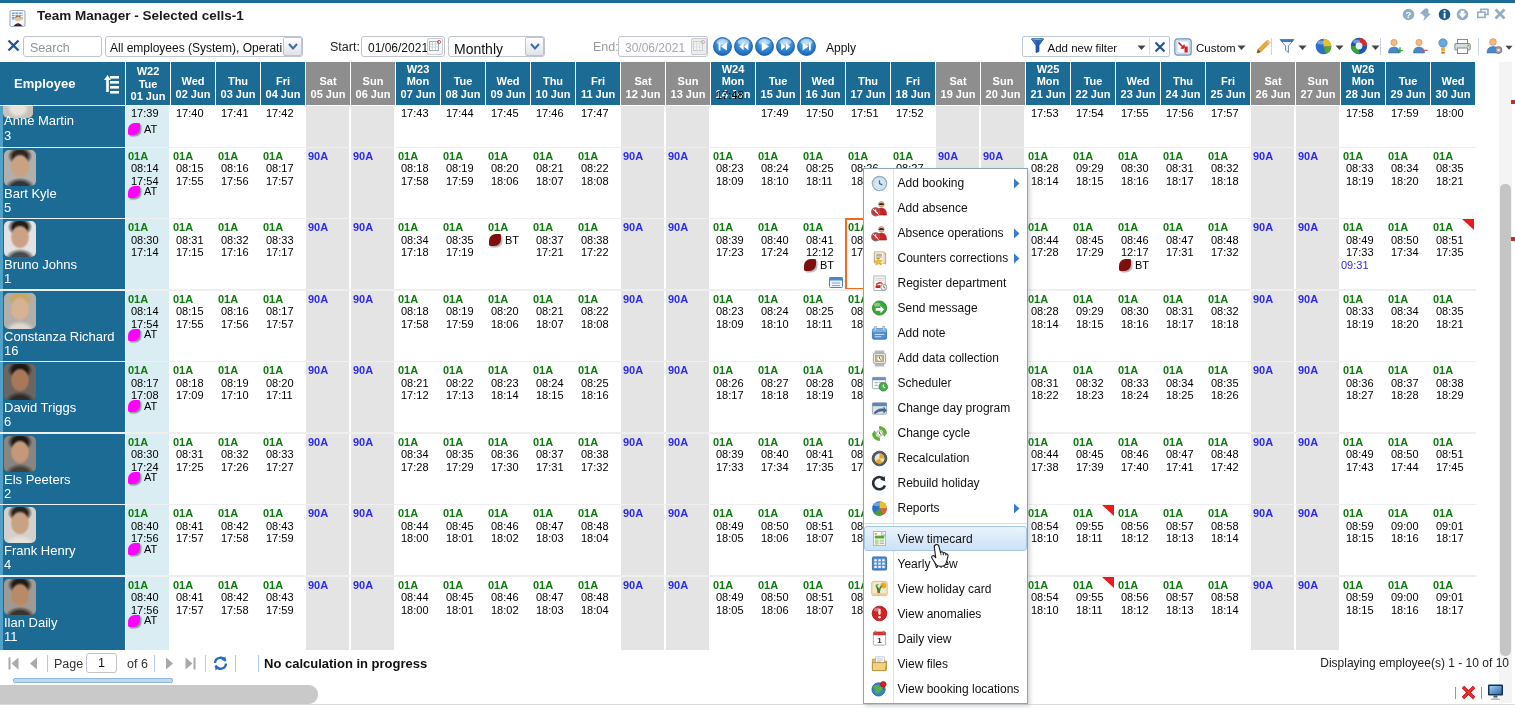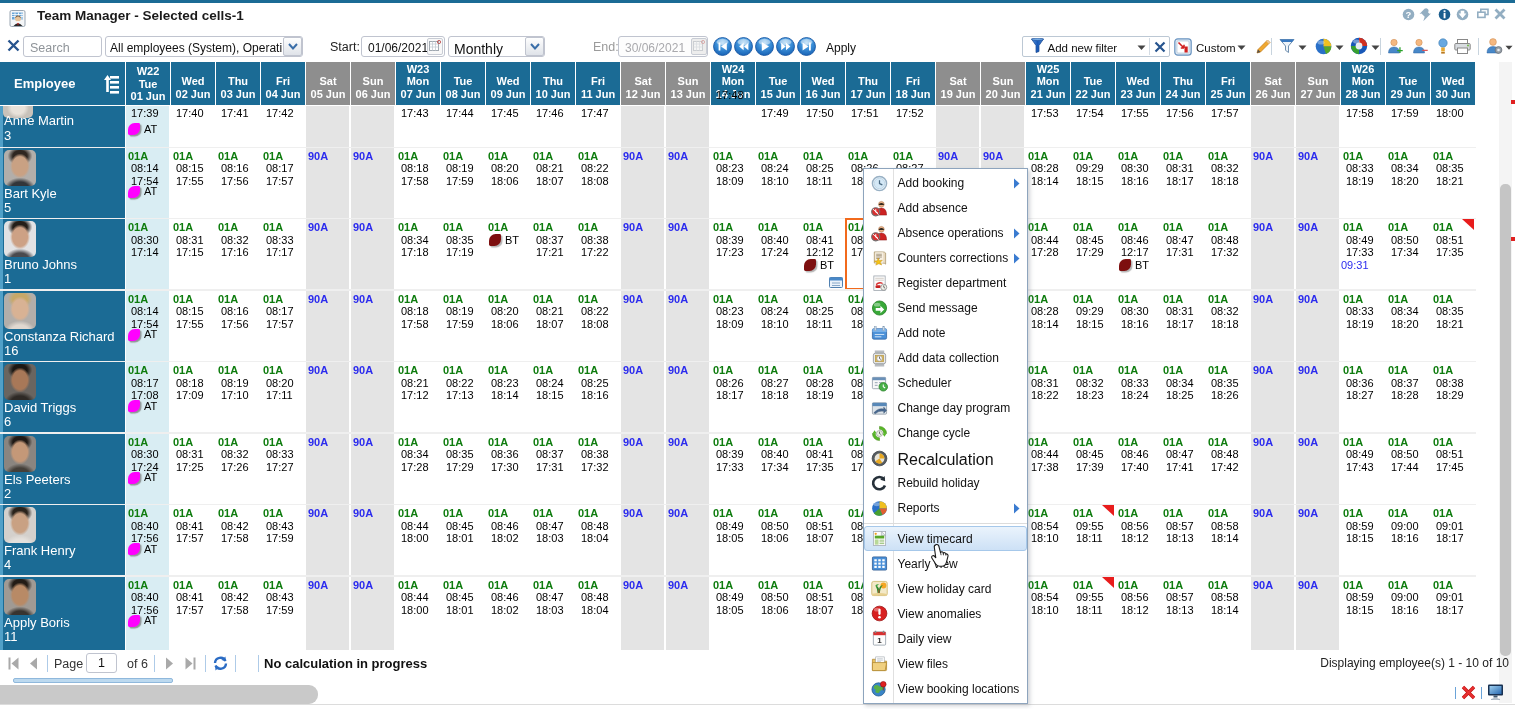--- a/index.html
+++ b/index.html
@@ -1036,21 +1036,21 @@
 <div class="ab c01" style="left:1433px;top:507px">01A</div>
 <div class="ab tm" style="left:1436px;top:519.5px">09:01</div>
 <div class="ab tm" style="left:1436px;top:532px">18:17</div>
 <div class="ab" style="left:0;top:575px;width:1476px;height:1.5px;background:#efefef"></div>
 <div class="ab" style="left:0;top:576.5px;width:125px;height:73px;background:#1b6b95;border-left:3px solid #51a0c8;overflow:hidden"></div>
 <div class="ab" style="left:4px;top:578.5px;width:32px;height:36px;border-radius:5px;overflow:hidden;filter:blur(.7px);background:
 radial-gradient(ellipse 16px 11px at 16px 38px, #383430 55%, rgba(0,0,0,0) 95%),
 radial-gradient(ellipse 10px 12.5px at 16px 16px, #b88a66 75%, rgba(0,0,0,0) 100%),
 radial-gradient(ellipse 13px 10px at 16px 6px, #221c16 55%, rgba(0,0,0,0) 95%),
 linear-gradient(#a09a94,#a09a94)"></div>
-<div class="ab" style="left:4px;top:614.5px;font-size:13px;color:#fff;white-space:nowrap">Apply Boris</div>
+<div class="ab" style="left:4px;top:614.5px;font-size:13px;color:#fff;white-space:nowrap">Ilan Daily</div>
 <div class="ab" style="left:4px;top:628.5px;font-size:13px;color:#fff">11</div>
 <div class="ab" style="left:126px;top:576.5px;width:43px;height:73px;background:#d9edf3"></div>
 <div class="ab c01" style="left:128px;top:578.5px">01A</div>
 <div class="ab tm" style="left:131px;top:591.0px">08:40</div>
 <div class="ab tm" style="left:131px;top:603.5px">17:56</div>
 <div class="ab leaf" style="left:128px;top:614.5px"></div>
 <div class="ab tm" style="left:144px;top:614.0px">AT</div>
 <div class="ab" style="left:171px;top:576.5px;width:43px;height:73px;background:#fff"></div>
 <div class="ab c01" style="left:173px;top:578.5px">01A</div>
 <div class="ab tm" style="left:176px;top:591.0px">08:41</div>
@@ -1306,21 +1306,21 @@
 <circle cx="9" cy="9" r="3.2" fill="#e8f0e0" stroke="#888" stroke-width=".6"></circle>
     <path d="M9 7 V9 L10.4 10" stroke="#444" stroke-width=".8" fill="none"></path>
   </svg>
 <div class="ab" style="left:897.5px;top:426.0px;font-size:12px;color:#111;white-space:nowrap">Change cycle</div>
 <svg class="ab" style="left:870.5px;top:449.5px" width="17" height="17" viewBox="0 0 18 18">
     <circle cx="9" cy="9" r="7.8" fill="#555b60" stroke="#3a4044" stroke-width=".8"></circle>
 <circle cx="9" cy="9" r="5.2" fill="#e8e4d8"></circle>
 <path d="M9 9 L9 3.8 A5.2 5.2 0 0 1 14.2 9 Z" fill="#e8a820"></path>
 <path d="M9 9 L4.5 11.8 A5.2 5.2 0 0 0 12 13.5 Z" fill="#e8a820"></path>
   </svg>
-<div class="ab" style="left:897.5px;top:451.0px;font-size:16px;color:#111;white-space:nowrap">Recalculation</div>
+<div class="ab" style="left:897.5px;top:451.0px;font-size:12px;color:#111;white-space:nowrap">Recalculation</div>
 <svg class="ab" style="left:870.5px;top:474.5px" width="17" height="17" viewBox="0 0 18 18">
     <path d="M13.8 4.5 A6.5 6.5 0 1 0 14.8 11" fill="none" stroke="#26303a" stroke-width="2.8"></path>
 <path d="M14.5 1 L15 6.5 L9.8 5 Z" fill="#26303a"></path>
   </svg>
 <div class="ab" style="left:897.5px;top:476.0px;font-size:12px;color:#111;white-space:nowrap">Rebuild holiday</div>
 <svg class="ab" style="left:870.5px;top:499.5px" width="17" height="17" viewBox="0 0 18 18">
     <circle cx="9" cy="9" r="7.8" fill="#2a70c8"></circle>
 <path d="M9 9 L9 1.2 A7.8 7.8 0 0 1 16.8 9 Z" fill="#f0c020"></path>
 <path d="M9 9 L16.8 9 A7.8 7.8 0 0 1 12 15.8 Z" fill="#e06030"></path>
 <path d="M9 9 L3 14 A7.8 7.8 0 0 0 12 15.8 Z" fill="#48a030"></path>

